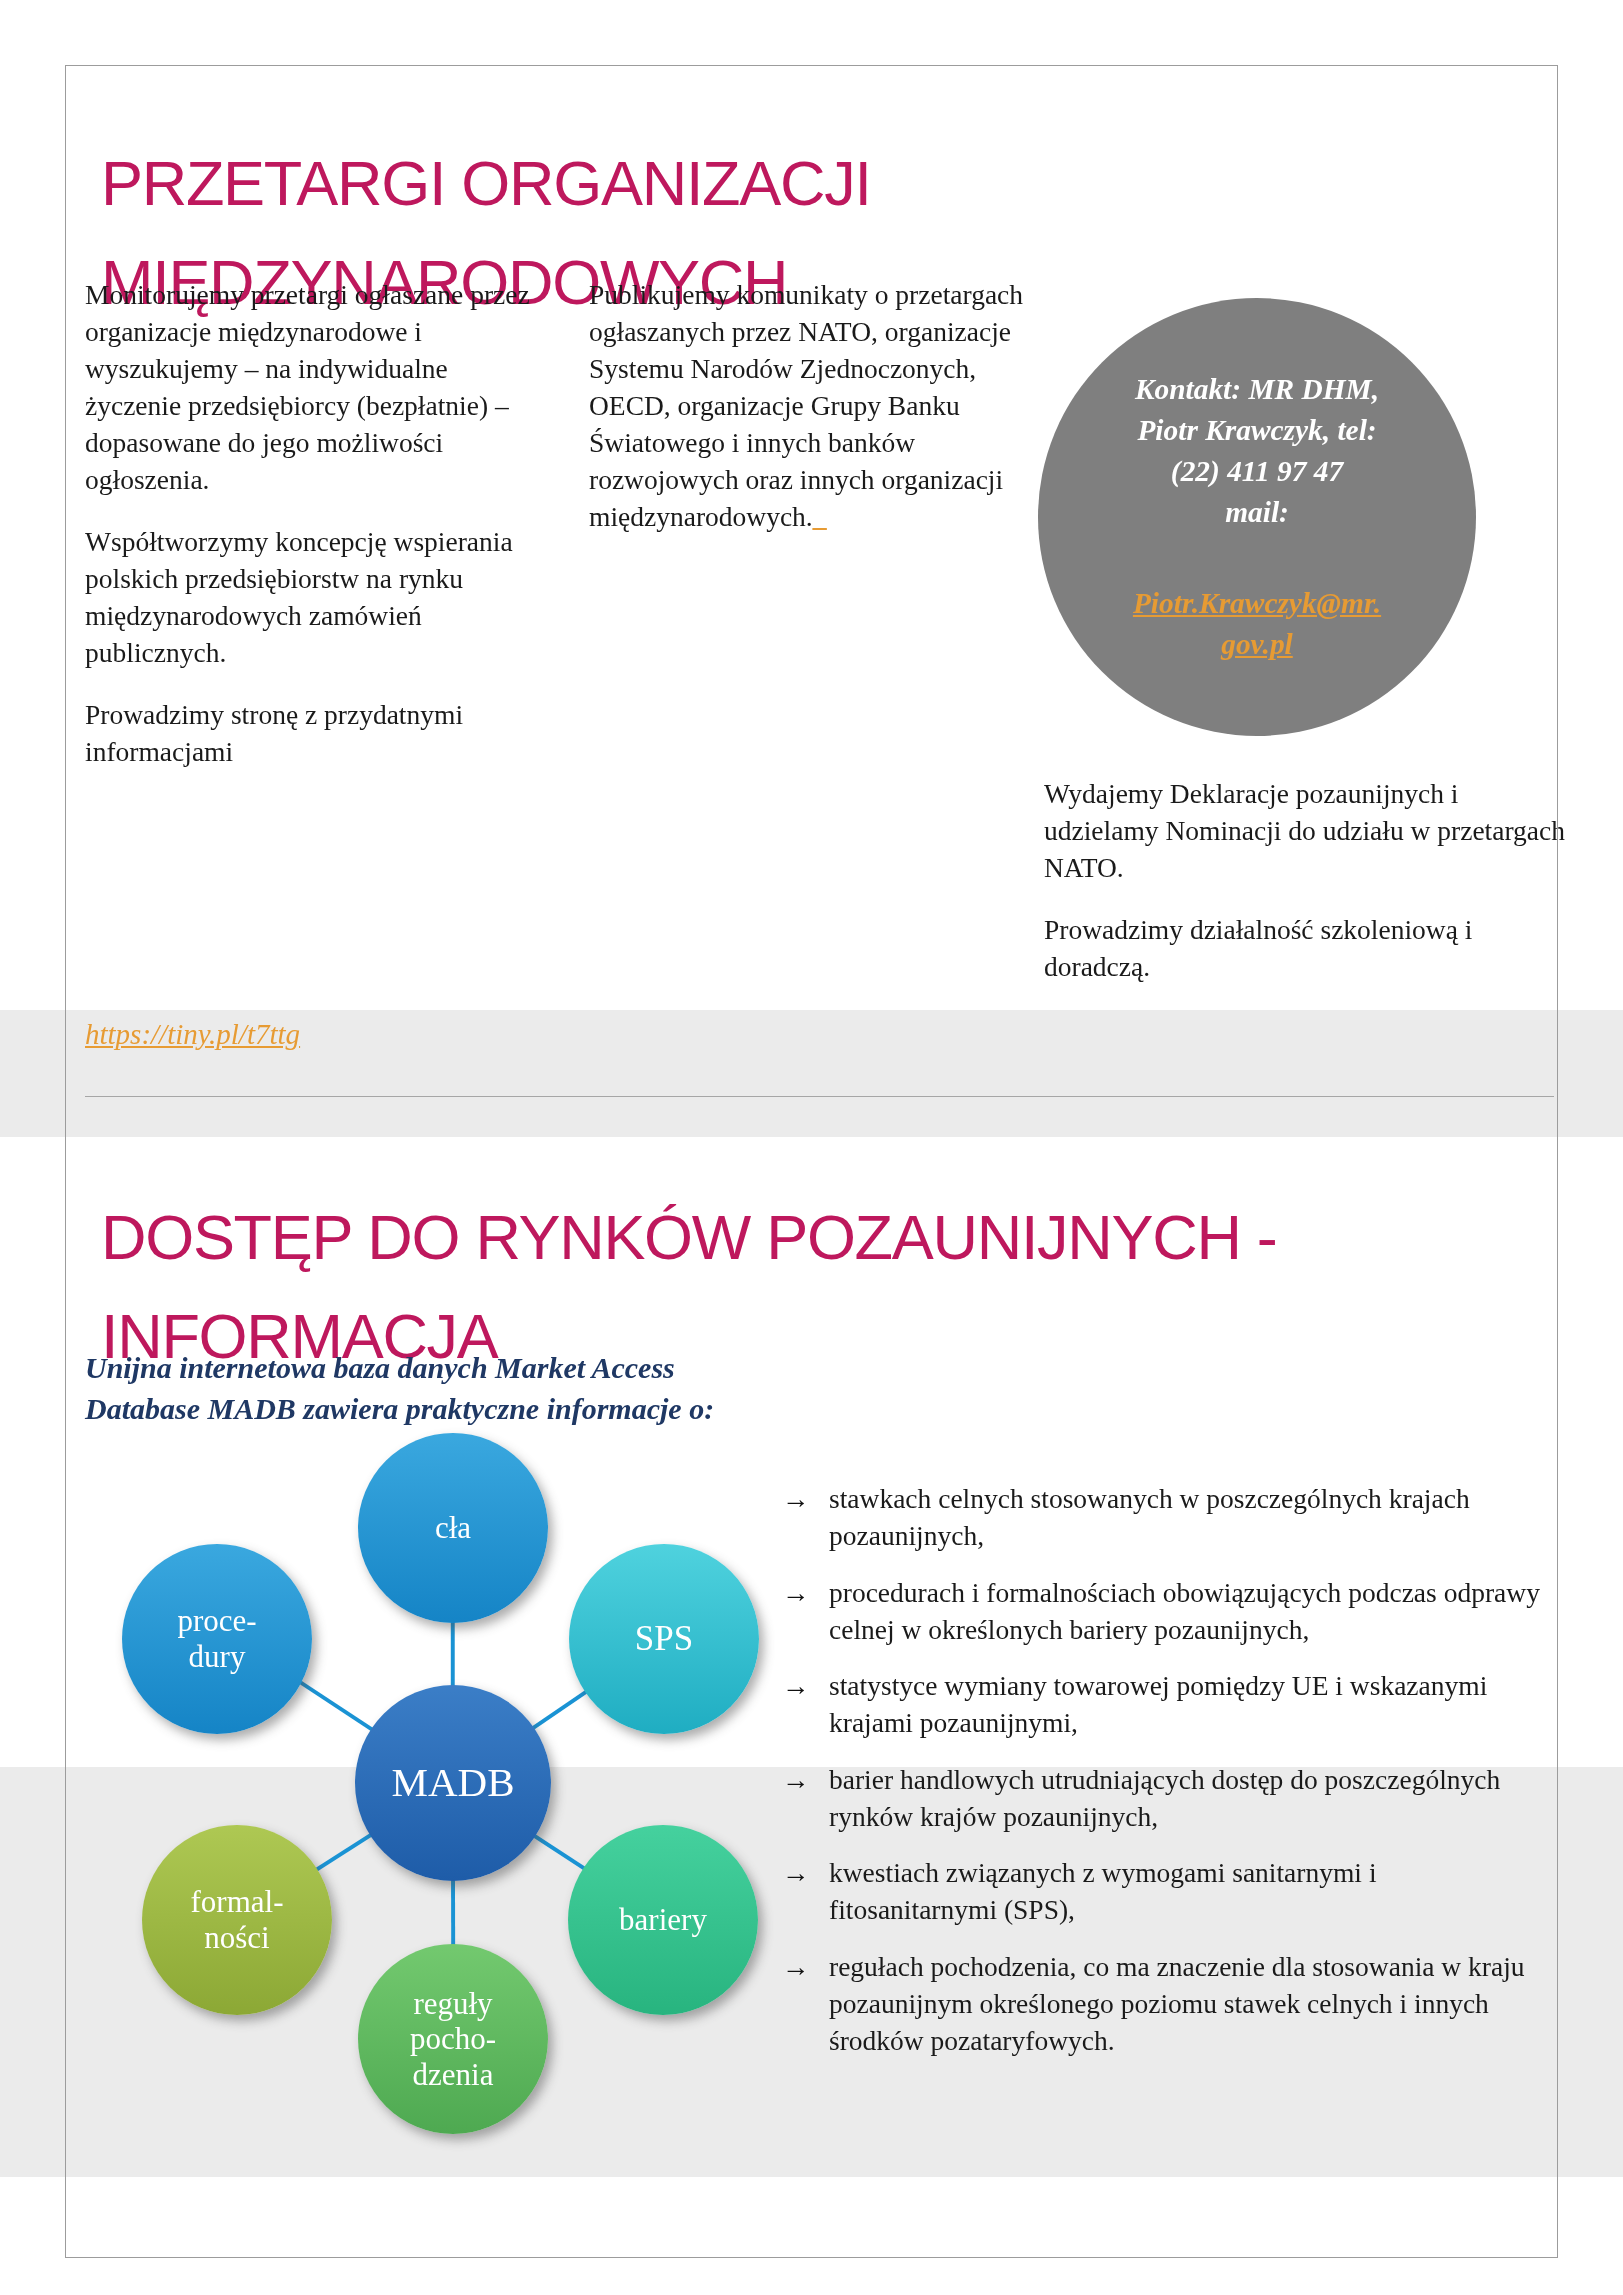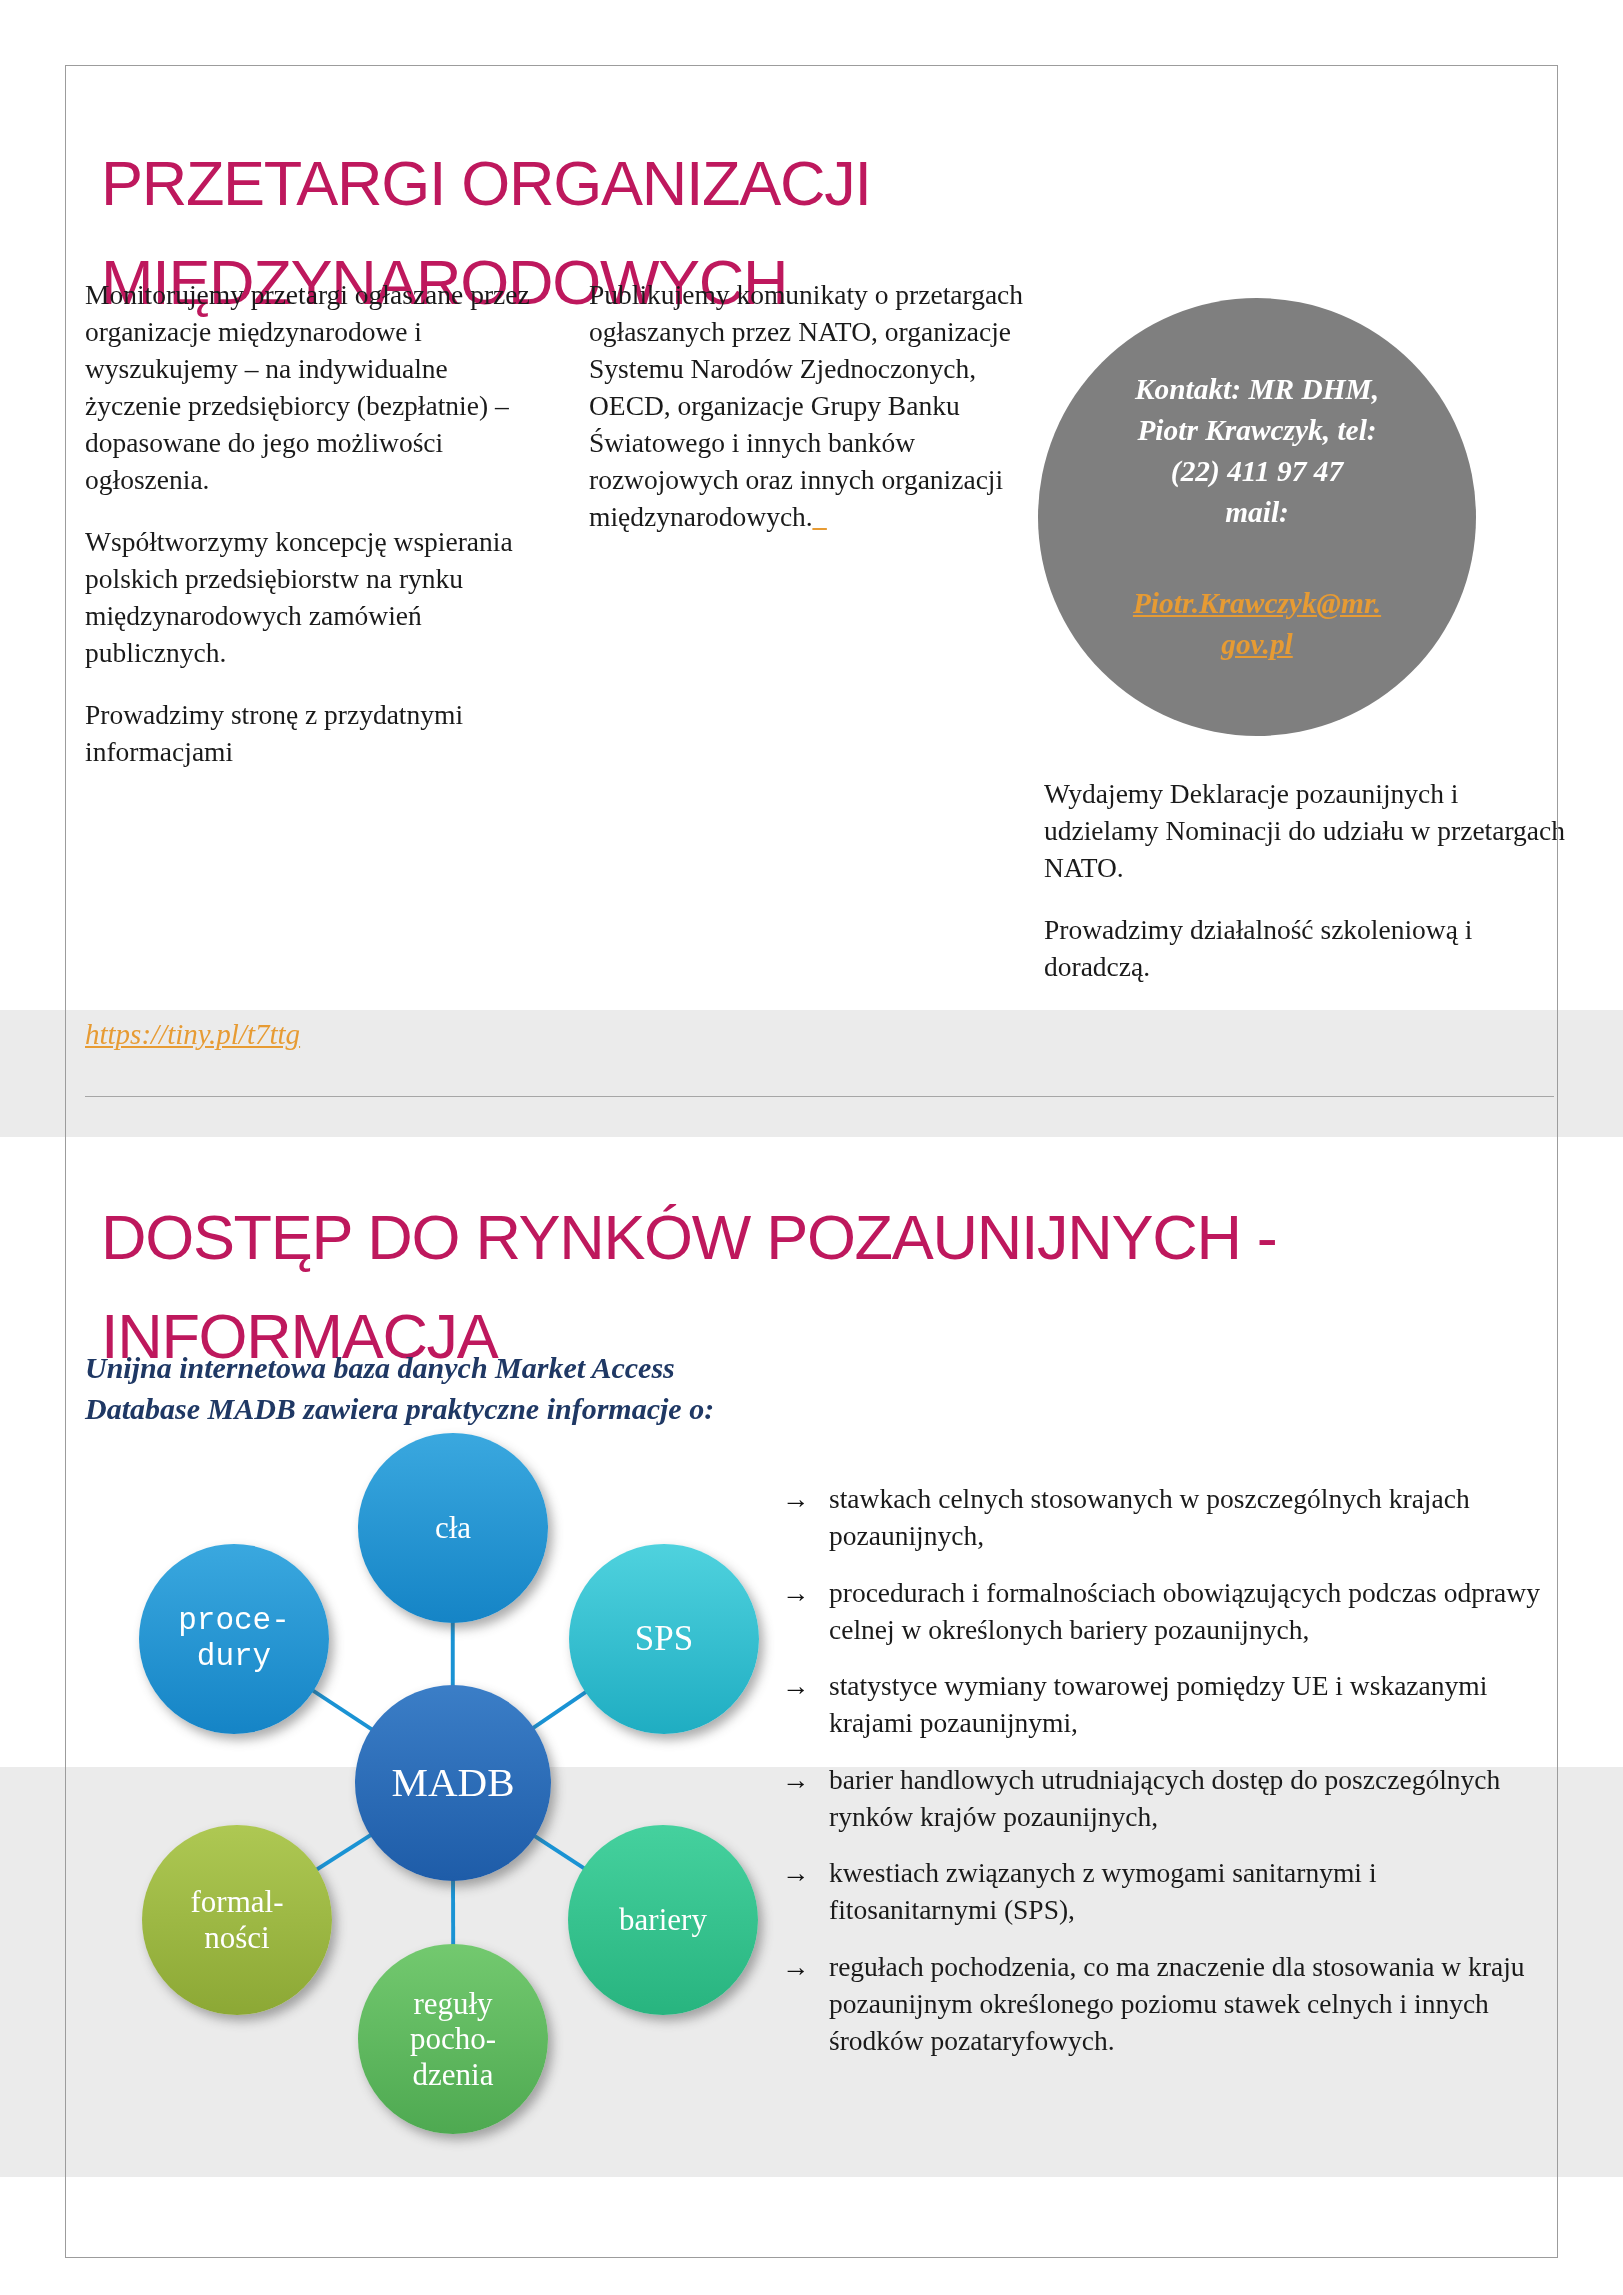--- a/index.html
+++ b/index.html
@@ -51,21 +51,21 @@
             color:#1f3864;font-weight:bold;font-style:italic;font-size:30px;line-height:41px;}
 
   
   #diagram{position:absolute;left:98px;top:1413px;width:720px;height:759px;z-index:3;}
   #diagram svg{position:absolute;left:0;top:0;}
   .node{position:absolute;border-radius:50%;display:flex;align-items:center;justify-content:center;
         text-align:center;color:#ffffff;font-family:"Liberation Serif",serif;
         box-shadow:4.6px 5.9px 10.5px rgba(70,70,70,.45);}
   .node .lbl{font-size:31px;line-height:1.15;}
   #node-cla      {left:260px;top:19.6px; width:190px;height:190px;background:linear-gradient(180deg,#3aa8df,#1584c6);}
-  #node-procedury{left:41px; top:131px;width:190px;height:190px;background:linear-gradient(180deg,#3aa8df,#1584c6);font-family:Liberation Mono, monospace;}
+  #node-procedury{left:24px; top:131px;width:190px;height:190px;background:linear-gradient(180deg,#3aa8df,#1584c6);}
   #node-sps      {left:471px;top:131px;width:190px;height:190px;background:linear-gradient(180deg,#4fd2de,#1fadc2);}
   #node-madb     {left:257px;top:272px;width:196px;height:196px;background:linear-gradient(180deg,#3b7ec7,#1e5ca8);align-items:center;}
   #node-formalnosci{left:44px;top:412px;width:190px;height:190px;background:linear-gradient(180deg,#aec853,#8ca835);}
   #node-bariery  {left:470px;top:412px;width:190px;height:190px;background:linear-gradient(180deg,#45d19e,#28b47f);}
   #node-reguly   {left:260px;top:531px;width:190px;height:190px;background:linear-gradient(180deg,#73c96f,#4ea951);}
   #node-madb .lbl{font-size:41px;}
   #node-sps .lbl{font-size:35px;}
 
   
   #bullet-list{position:absolute;left:782px;top:1480px;width:766px;z-index:3;

